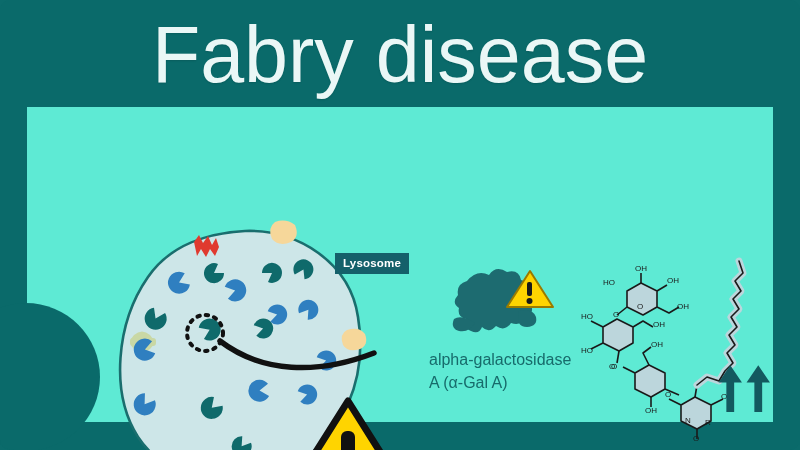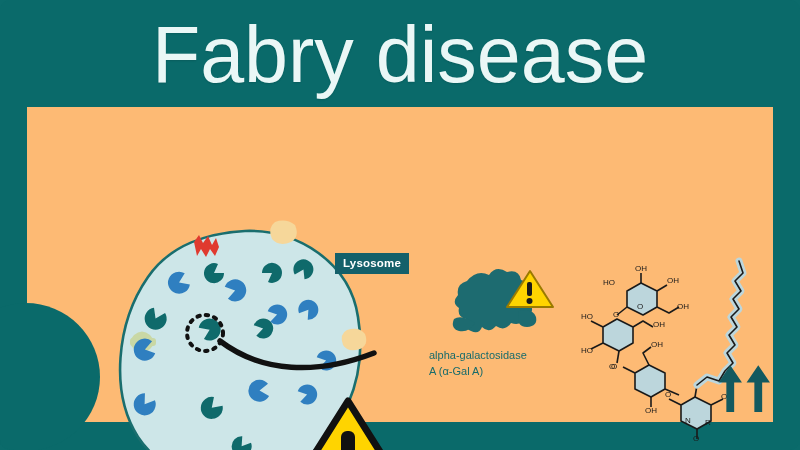--- a/index.html
+++ b/index.html
@@ -20,21 +20,21 @@
     font-size:79px;
     font-weight:300;
     letter-spacing:0px;
     line-height:1;
     font-family:"Liberation Sans", sans-serif;
     white-space:nowrap;
     text-shadow:0 1px 2px rgba(0,0,0,.12);
   }
   #panel{
     position:absolute;left:27px;top:107px;width:746px;height:315px;
-    background:#fdba74;
+    background:#5eead4;
   }
   #corner-circle{
     position:absolute;left:-48px;top:303px;width:148px;height:148px;
     border-radius:50%;
     background:#0a6a6a;
   }
 
   
   #lyso-wrap{position:absolute;left:85px;top:118px;width:270px;height:265px;}
   .svgfull{position:absolute;left:0;top:0;width:100%;height:100%;overflow:visible;}
@@ -47,21 +47,21 @@
     font-family:"Liberation Sans", sans-serif;
   }
 
   
   #big-warning{position:absolute;left:258px;top:288px;width:126px;height:104px;}
 
   
   #enzyme-wrap{position:absolute;left:418px;top:160px;width:120px;height:78px;}
   #enzyme-label{
     position:absolute;left:402px;top:241px;width:165px;
-    color:#176b6b;font-size:11px;line-height:1.45;
+    color:#176b6b;font-size:16px;line-height:1.45;
     text-align:left;
     font-family:"Liberation Sans", sans-serif;
   }
 
   
   #gb3-wrap{position:absolute;left:546px;top:140px;width:240px;height:195px;}
   #arrows-wrap{position:absolute;left:690px;top:252px;width:56px;height:62px;}
 </style>
 </head>
 <body>

